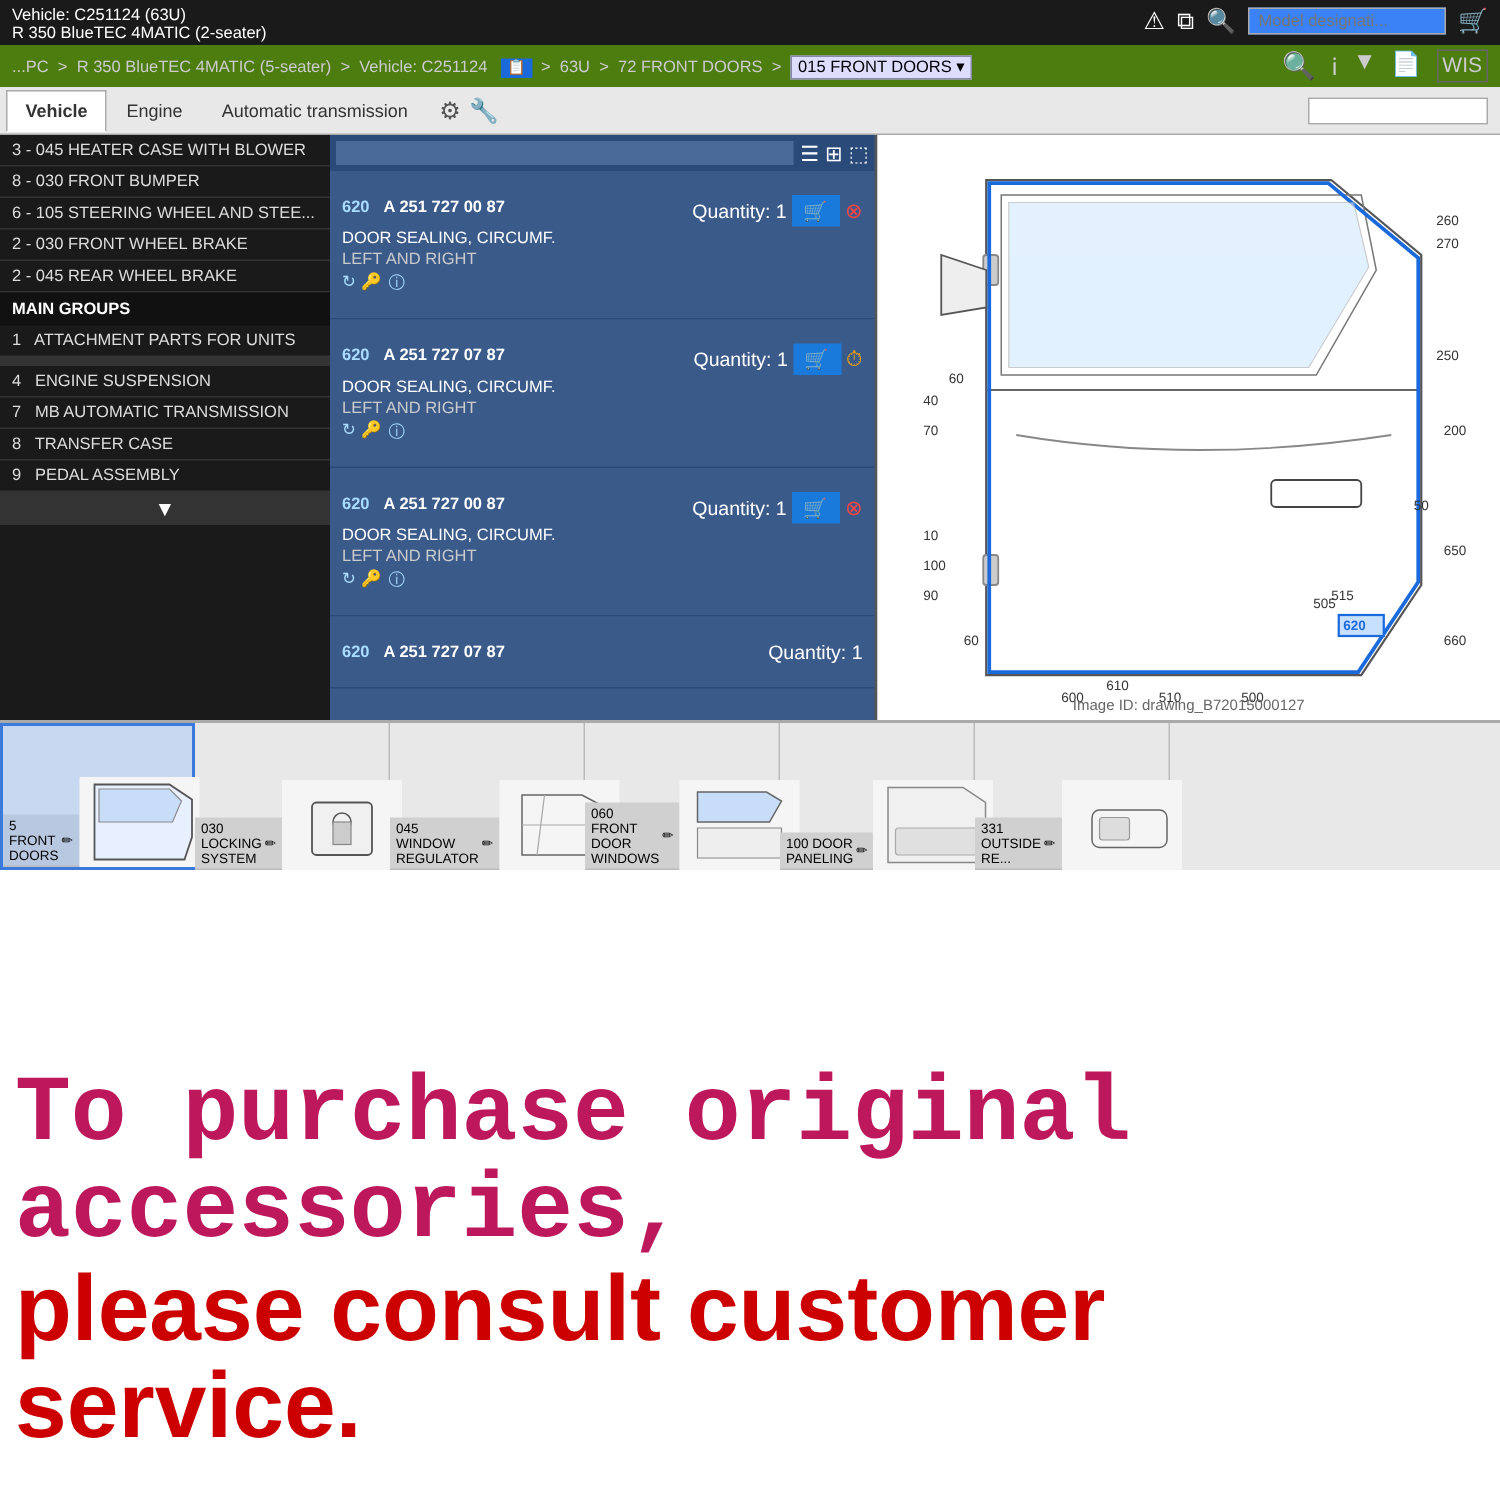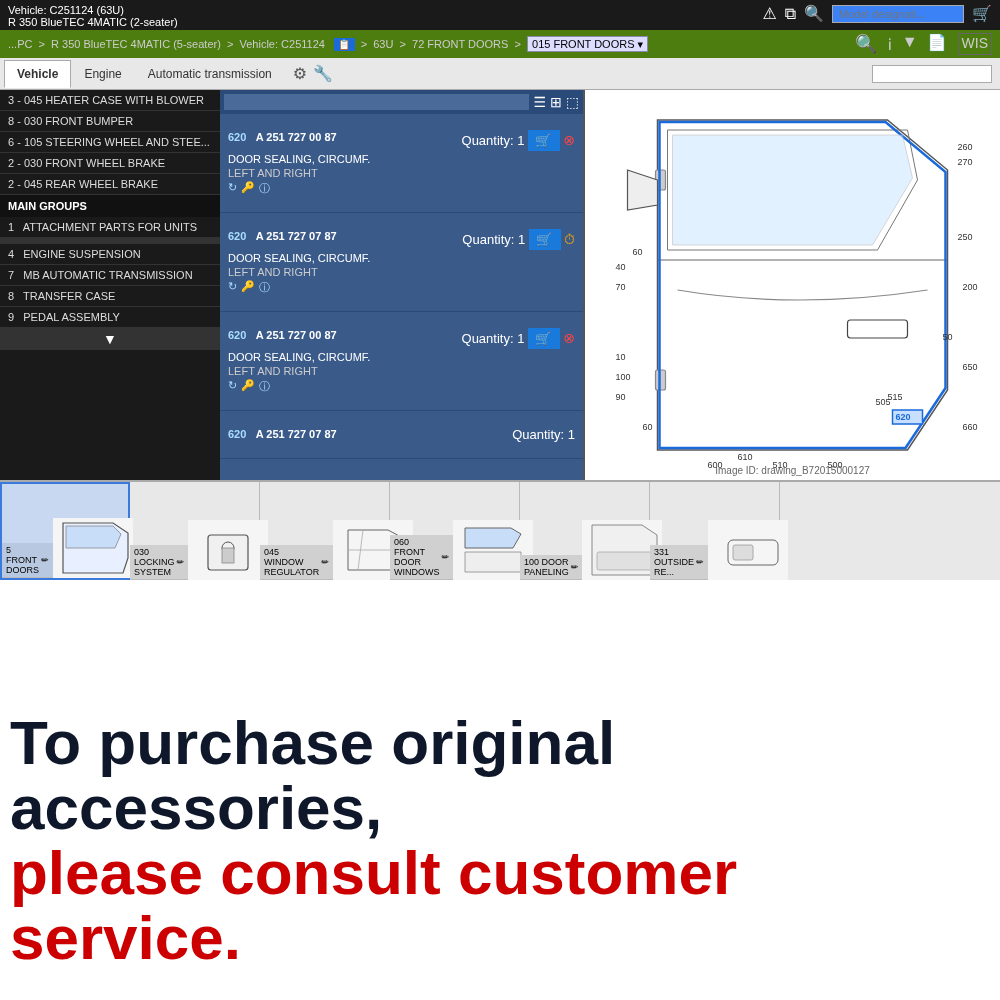--- a/index.html
+++ b/index.html
@@ -221,22 +221,22 @@
       position: absolute;
       bottom: 0;
       left: 0;
       width: 1000px;
       background: rgba(255,255,255,0.97);
       padding: 40px 20px 30px 10px;
     }
     .ad-text-line1 {
       font-size: 62px;
       font-weight: 900;
-      color: #0f172a;
-      font-family: Liberation Sans, sans-serif;
+      color: #be185d;
+      font-family: Liberation Mono, monospace;
       line-height: 1.05;
     }
     .ad-text-line2 {
       font-size: 62px;
       font-weight: 900;
       color: #cc0000;
       font-family: Arial Black, Arial, sans-serif;
       line-height: 1.05;
     }
 

